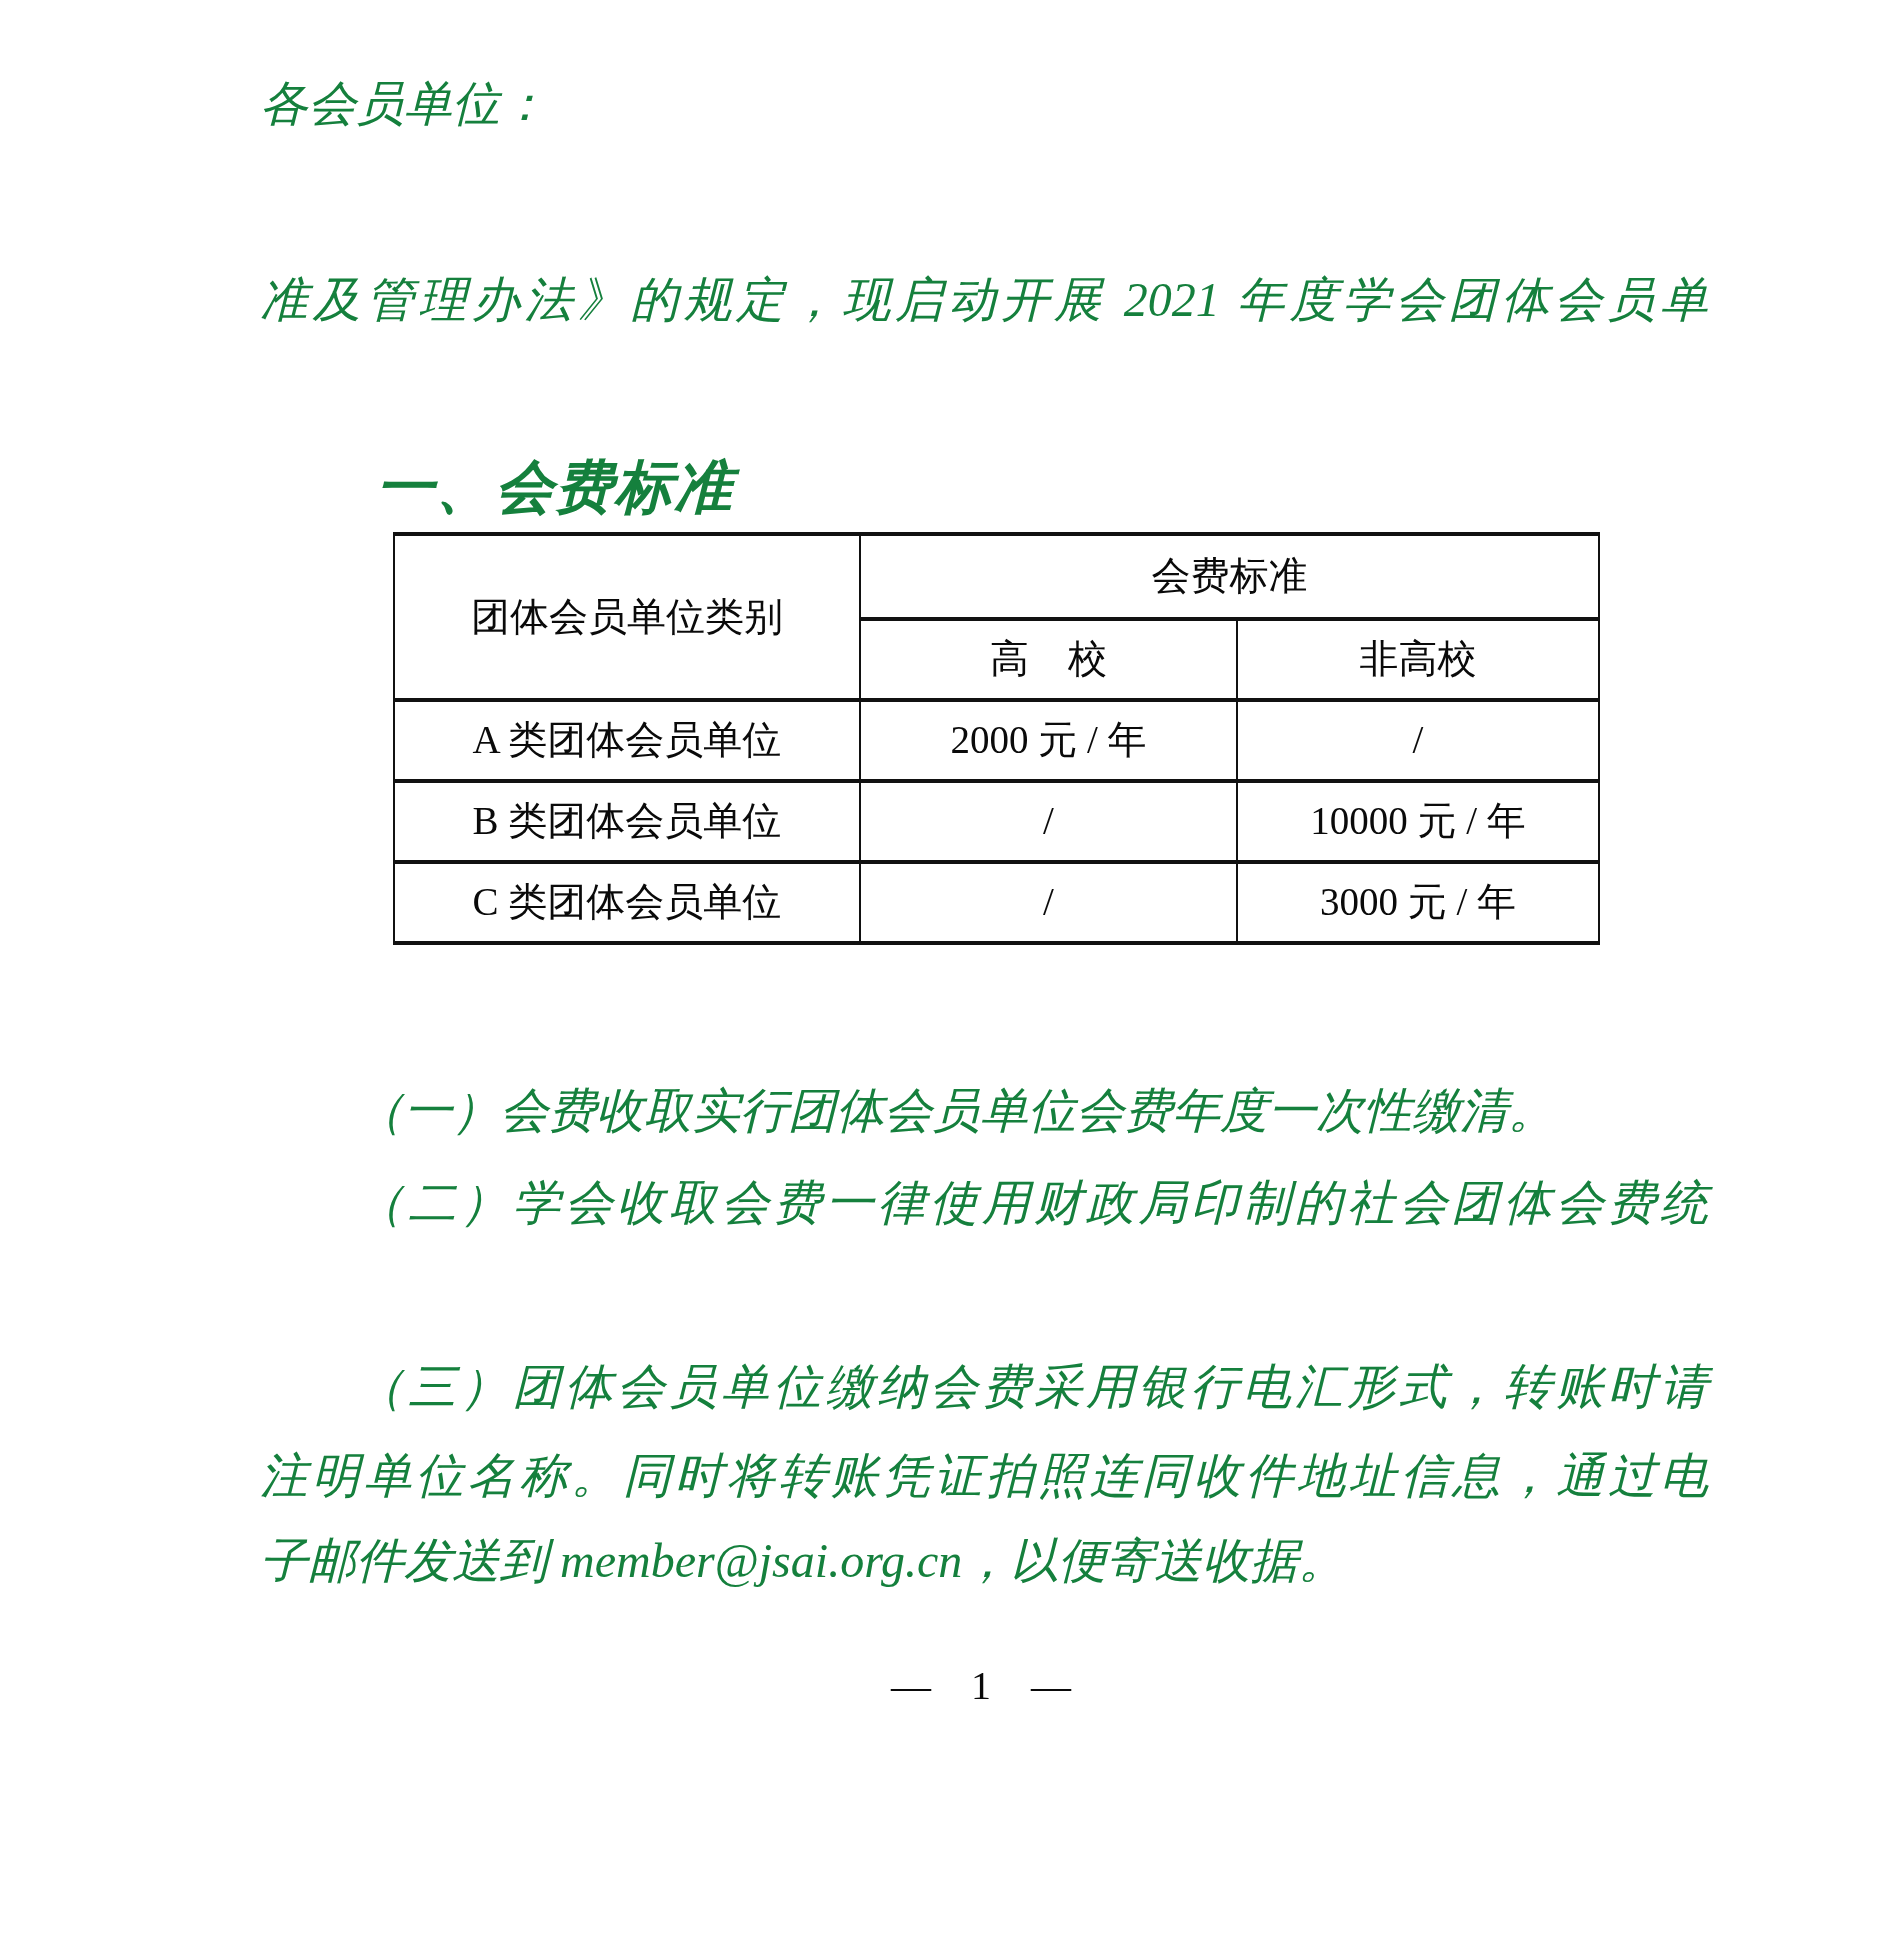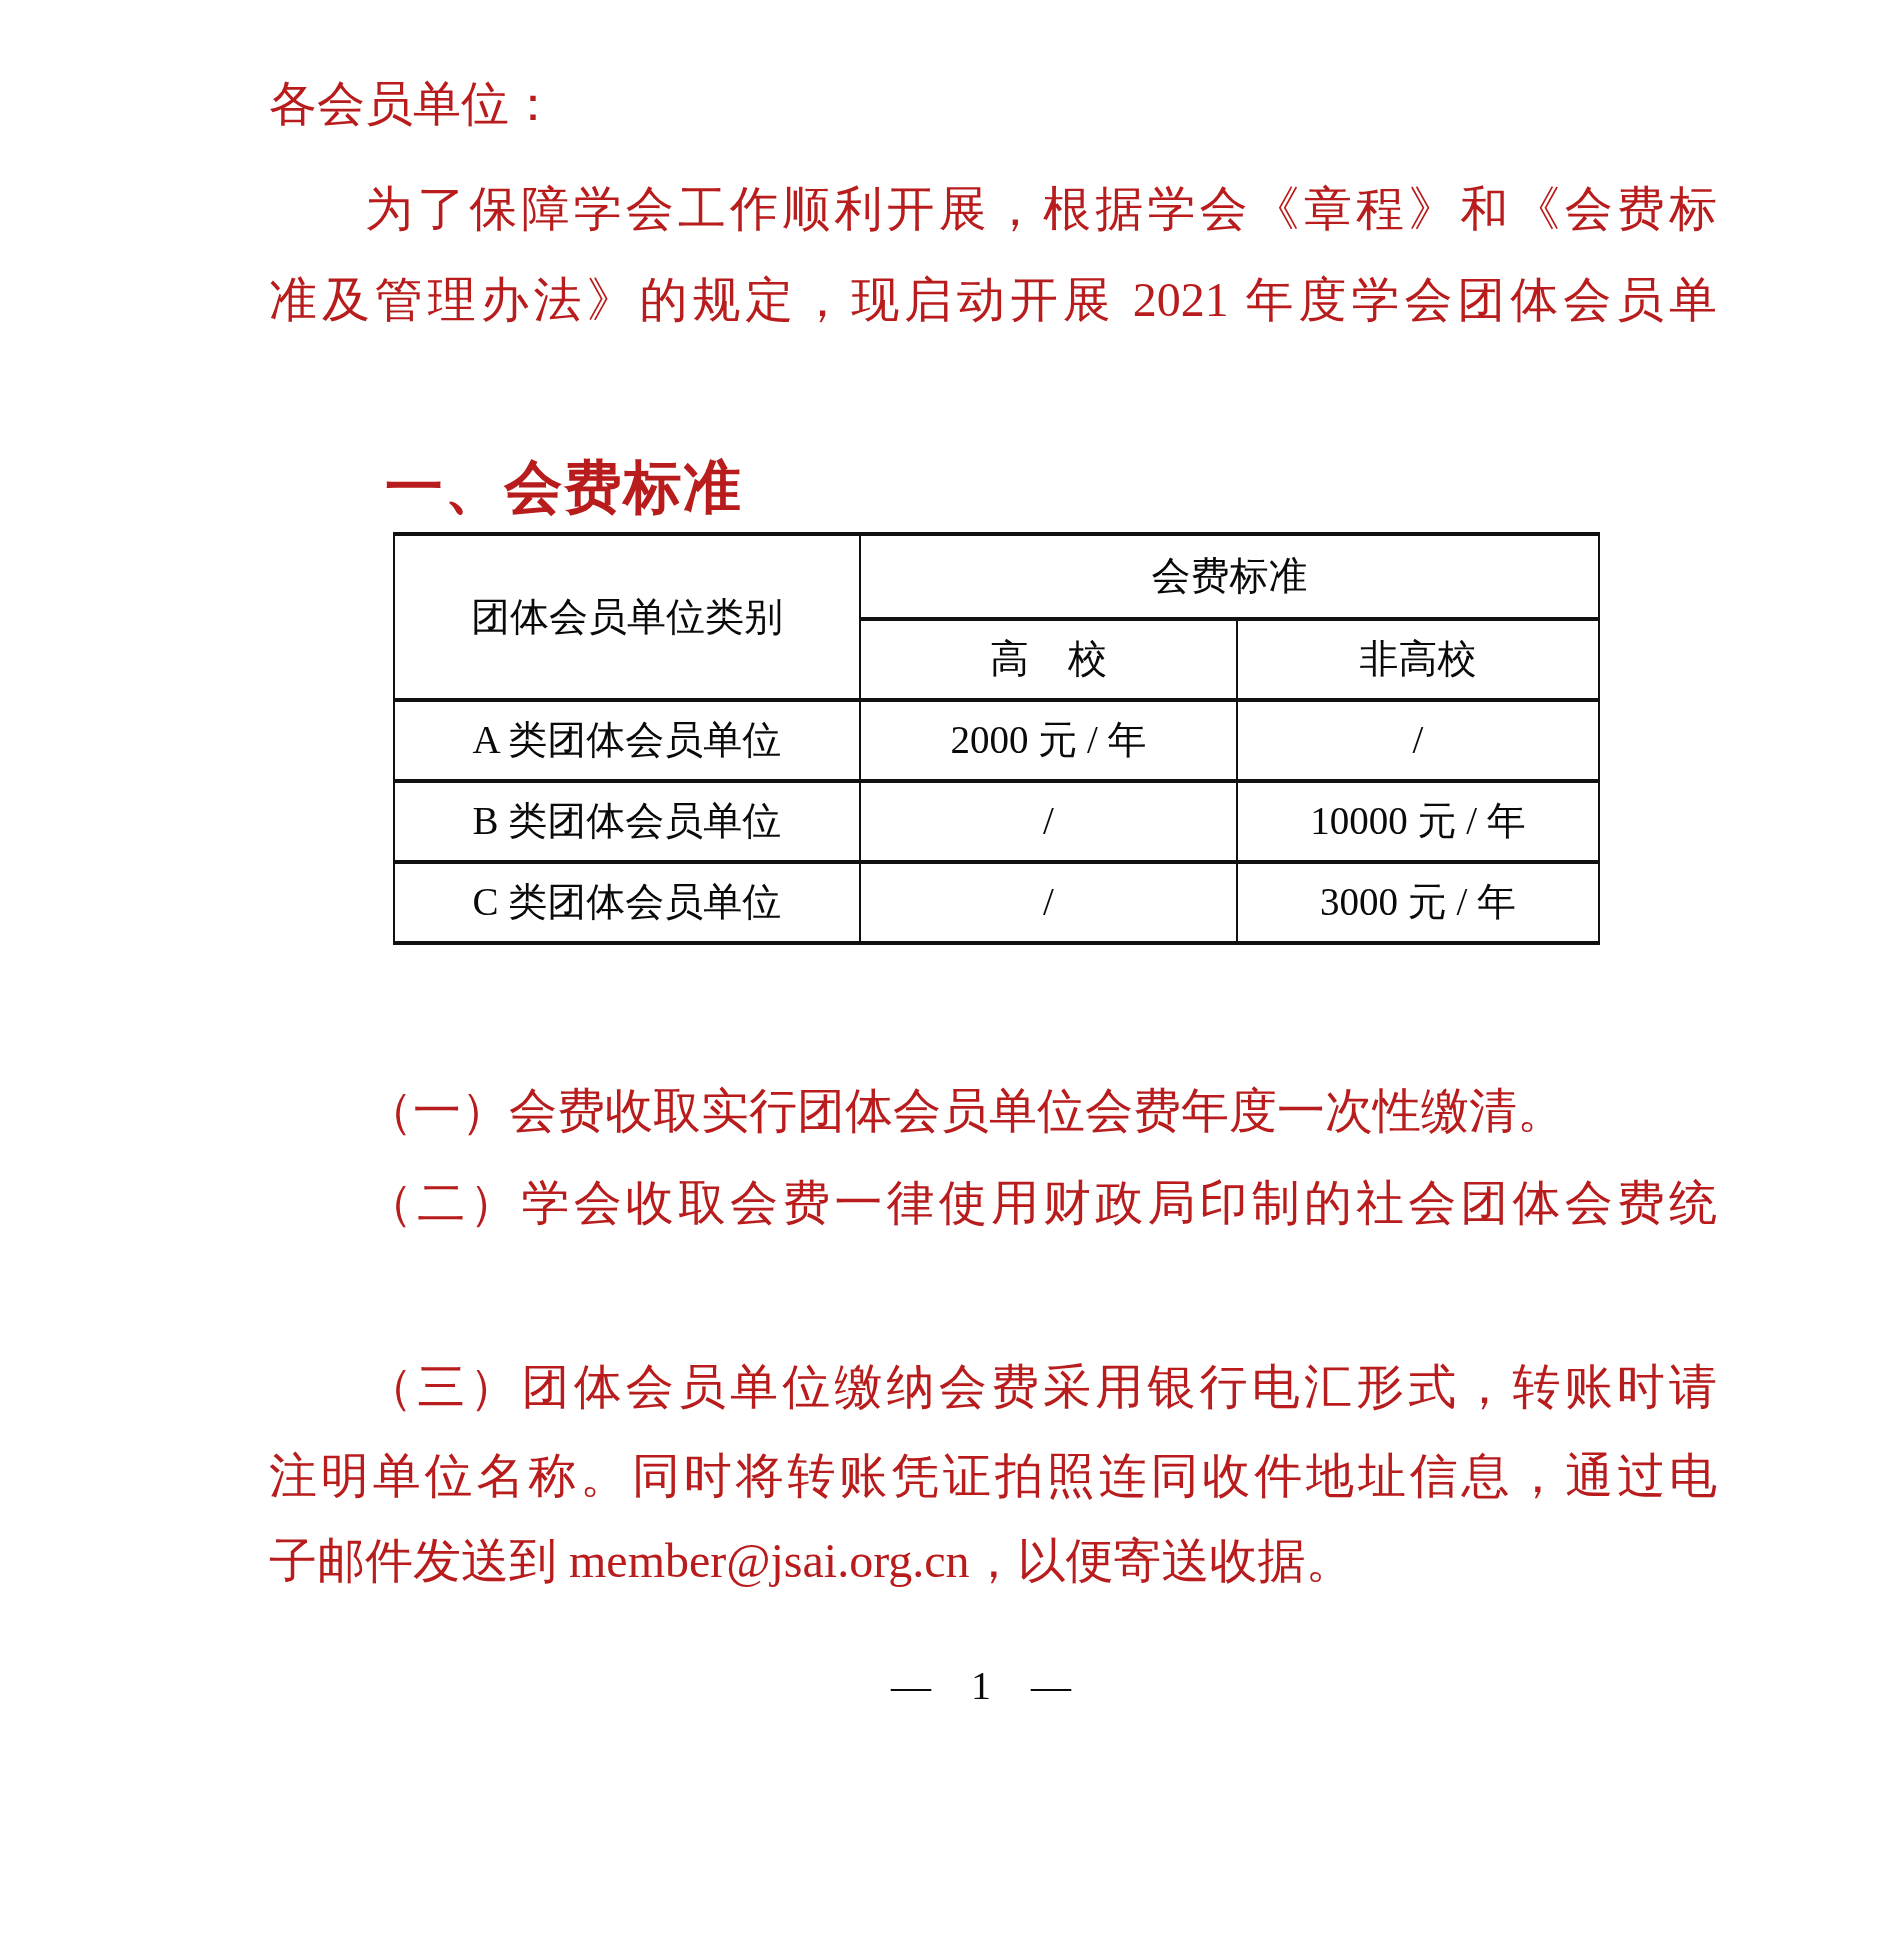--- a/index.html
+++ b/index.html
@@ -11,26 +11,27 @@
     position: relative;
     width: 1887px;
     height: 1952px;
     background: #ffffff;
     color: #0a0a0a;
     font-family: "Liberation Serif", "DejaVu Serif", serif;
     overflow: hidden;
   }
   .line {
     position: absolute;
-    left: 269px;
+    left: 260px;
     width: 1448px;
     font-size: 48px;
     line-height: 1.15;
     white-space: normal;
-    color: #b91c1c;
+    color: #15803d;
+    font-style: italic;
   }
   .justify {
     text-align: justify;
     text-align-last: justify;
   }
   .indent {
     text-indent: 2em;
   }
   .heading {
     font-family: "Liberation Sans", "DejaVu Sans", sans-serif;
@@ -72,21 +73,20 @@
     color: #0a0a0a;
   }
 </style>
 </head>
 <body>
 
 <div class="page">
 
   <div class="line" style="top:76px">各会员单位：</div>
 
-  <div class="line justify indent" style="top:181px">为了保障学会工作顺利开展，根据学会《章程》和《会费标</div>
 
   <div class="line justify" style="top:272px">准及管理办法》的规定，现启动开展 2021 年度学会团体会员单</div>
 
 
   <div class="line heading indent" style="top:454px">一、会费标准</div>
 
   <table class="fee-table">
     <colgroup>
       <col style="width:466px">
       <col style="width:377px">

